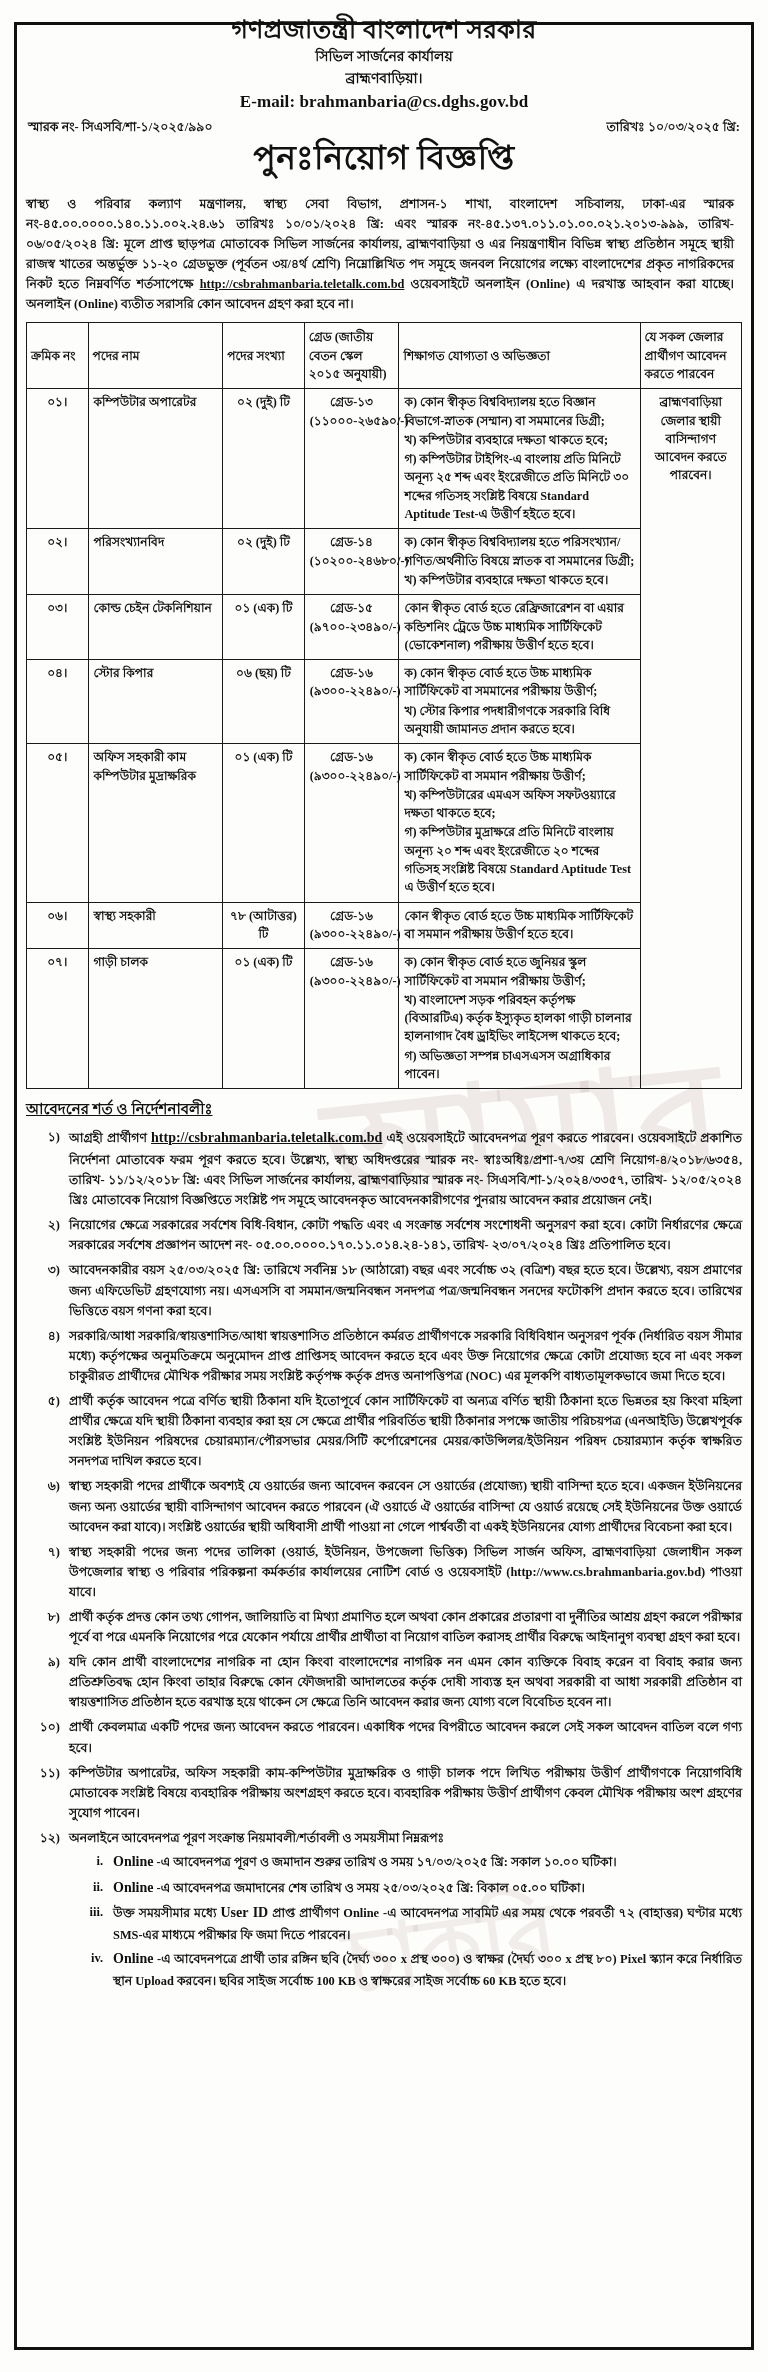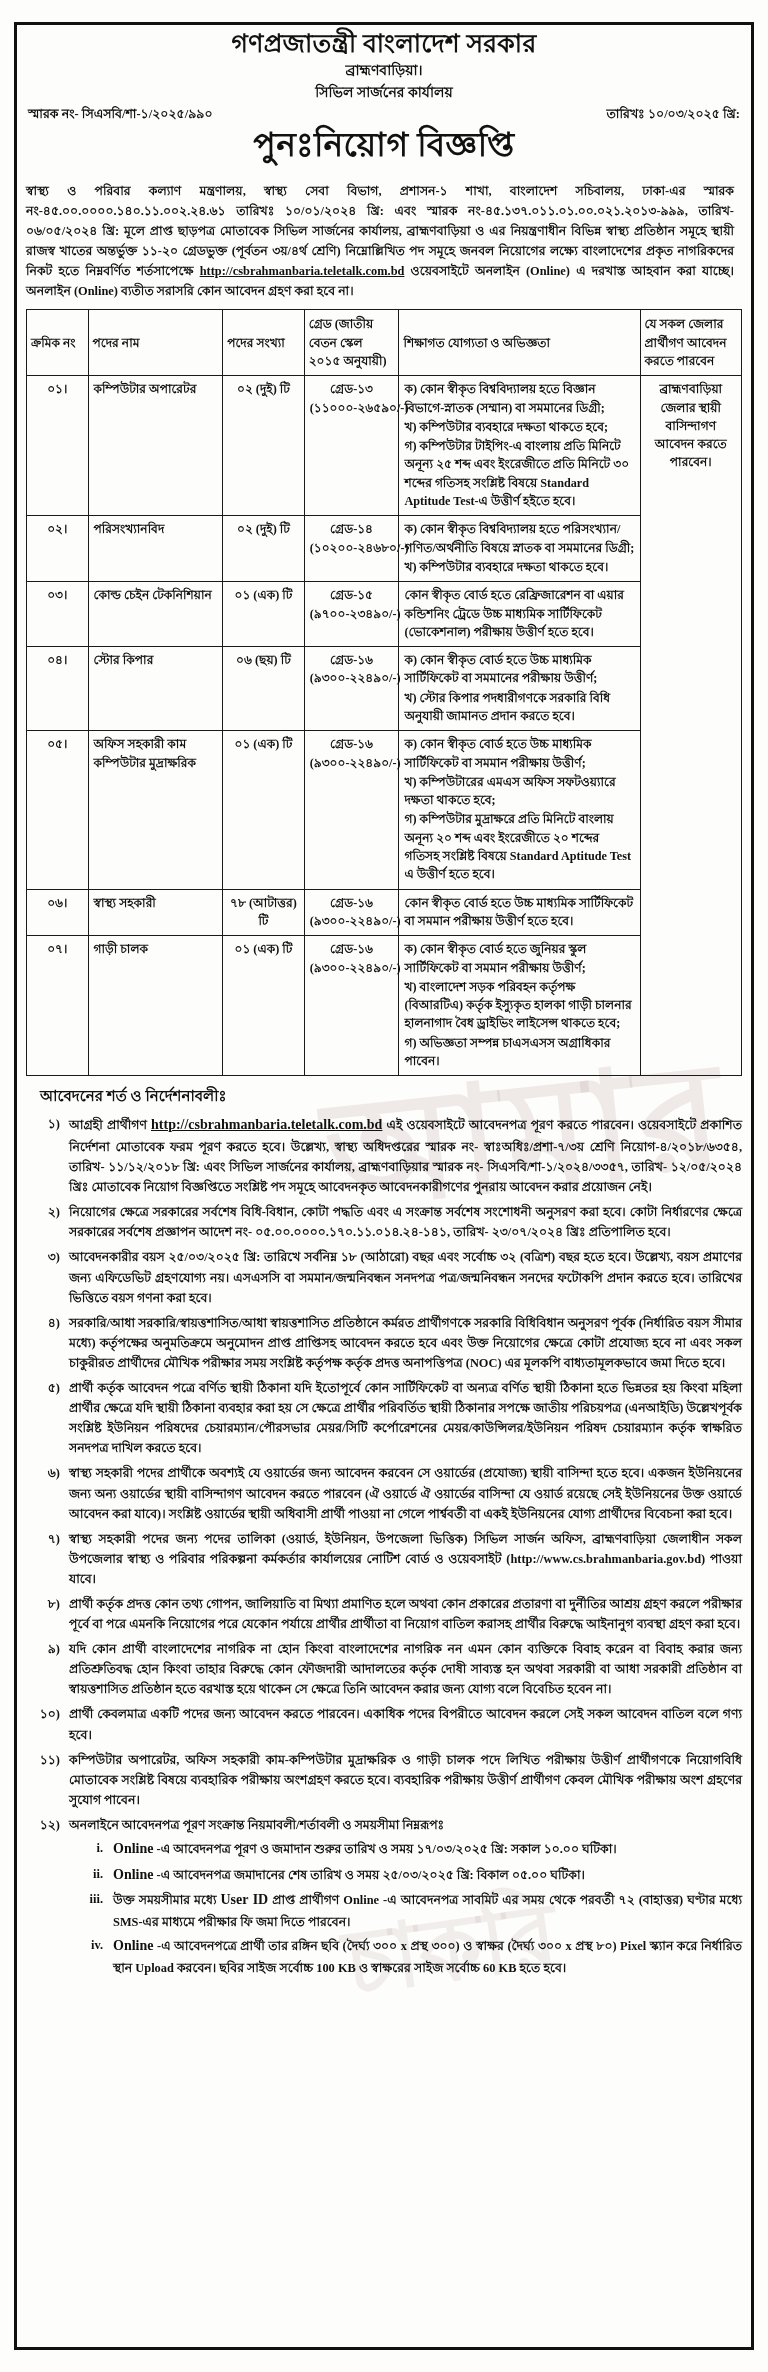--- a/index.html
+++ b/index.html
@@ -59,21 +59,21 @@
     white-space:nowrap;
     font-family:"DejaVu Sans",sans-serif;
   }
 
   
   .gov-title{
     text-align:center;
     font-size:25px;
     font-weight:700;
     letter-spacing:.3px;
-    margin:18px 0 2px 0;
+    margin:4px 0 2px 0;
     line-height:1.25;
   }
   .office-line{
     text-align:center;
     font-size:14px;
     font-weight:600;
     line-height:1.45;
     margin:1px 0;
   }
   .email-line{
@@ -138,21 +138,22 @@
   .c-dist{width:14%;text-align:center;}
   td.c-sl{text-align:center;}
   td.c-num,td.c-grade{text-align:center;margin-top:36px;}
   td.c-dist{text-align:center;vertical-align:middle;}
   .qual-line{margin:0 0 1px 0;}
 
   
   .cond-title{
     font-size:15px;
     font-weight:700;
-    margin:6px 0 5px 14px;
+    text-decoration:underline;
+    margin:6px 0 5px 0;
   }
   ol.conds{
     list-style:none;
     margin:0;
     padding:0;
   }
   ol.conds>li{
     display:flex;
     align-items:flex-start;
     margin-bottom:5px;
@@ -201,22 +202,26 @@
 
   <div class="watermark">আমার</div>
   <div class="watermark2">চাকরি</div>
 
   <div class="frame"></div>
 
   <div class="inner">
 
     <div>
       <div class="gov-title">গণপ্রজাতন্ত্রী বাংলাদেশ সরকার</div>
+      <div class="office-line">সিভিল সার্জনের কার্যালয়</div>
       <div class="office-line">ব্রাহ্মণবাড়িয়া।</div>
-      <div class="office-line">সিভিল সার্জনের কার্যালয়</div>
+      <div class="email-line">
+        <span>E-mail:</span>
+        <span>brahmanbaria@cs.dghs.gov.bd</span>
+      </div>
       <div class="memo-row">
         <span>স্মারক নং- সিএসবি/শা-১/২০২৫/৯৯০</span>
         <span>তারিখঃ ১০/০৩/২০২৫ খ্রি:</span>
       </div>
       <div class="notice-title">পুনঃনিয়োগ বিজ্ঞপ্তি</div>
     </div>
 
     <p class="intro">
       <span>স্বাস্থ্য ও পরিবার কল্যাণ মন্ত্রণালয়, স্বাস্থ্য সেবা বিভাগ, প্রশাসন-১ শাখা, বাংলাদেশ সচিবালয়, ঢাকা-এর স্মারক নং-৪৫.০০.০০০০.১৪০.১১.০০২.২৪.৬১ তারিখঃ ১০/০১/২০২৪ খ্রি: এবং স্মারক নং-৪৫.১৩৭.০১১.০১.০০.০২১.২০১৩-৯৯৯, তারিখ- ০৬/০৫/২০২৪ খ্রি: মূলে প্রাপ্ত ছাড়পত্র মোতাবেক সিভিল সার্জনের কার্যালয়, ব্রাহ্মণবাড়িয়া ও এর নিয়ন্ত্রণাধীন বিভিন্ন স্বাস্থ্য প্রতিষ্ঠান সমূহে স্থায়ী রাজস্ব খাতের অন্তর্ভুক্ত ১১-২০ গ্রেডভুক্ত (পূর্বতন ৩য়/৪র্থ শ্রেণি) নিম্নোল্লিখিত পদ সমূহে জনবল নিয়োগের লক্ষ্যে বাংলাদেশের প্রকৃত নাগরিকদের নিকট হতে নিম্নবর্ণিত শর্তসাপেক্ষে </span><span class="u latin">http://csbrahmanbaria.teletalk.com.bd</span><span> ওয়েবসাইটে অনলাইন (Online) এ দরখাস্ত আহবান করা যাচ্ছে। অনলাইন (Online) ব্যতীত সরাসরি কোন আবেদন গ্রহণ করা হবে না।</span>
     </p>

